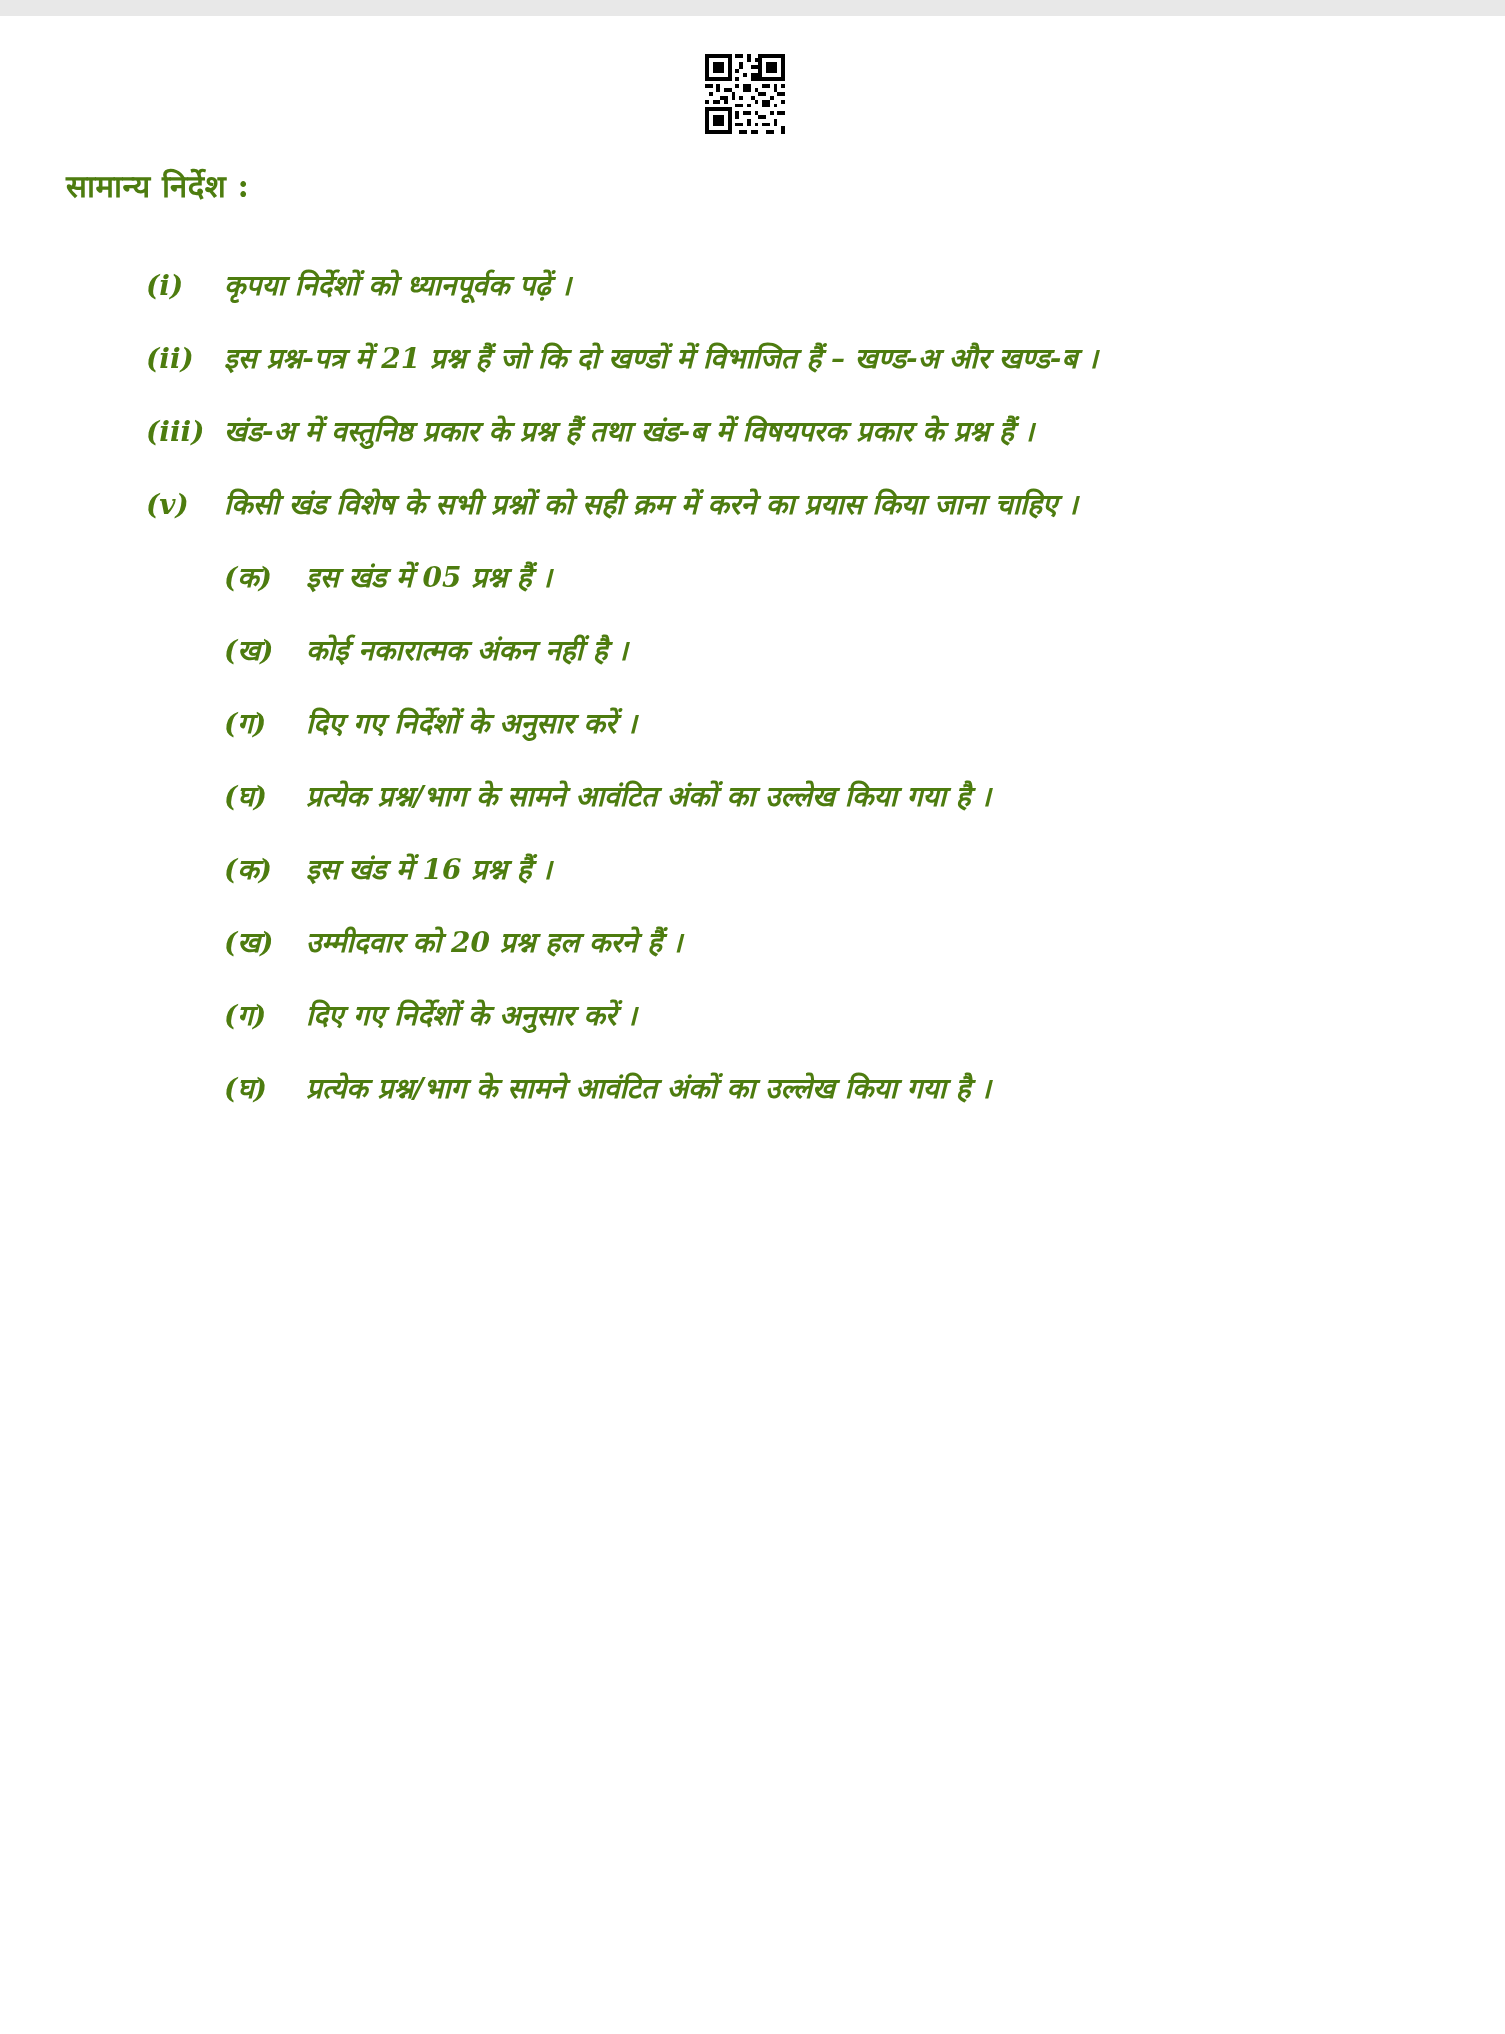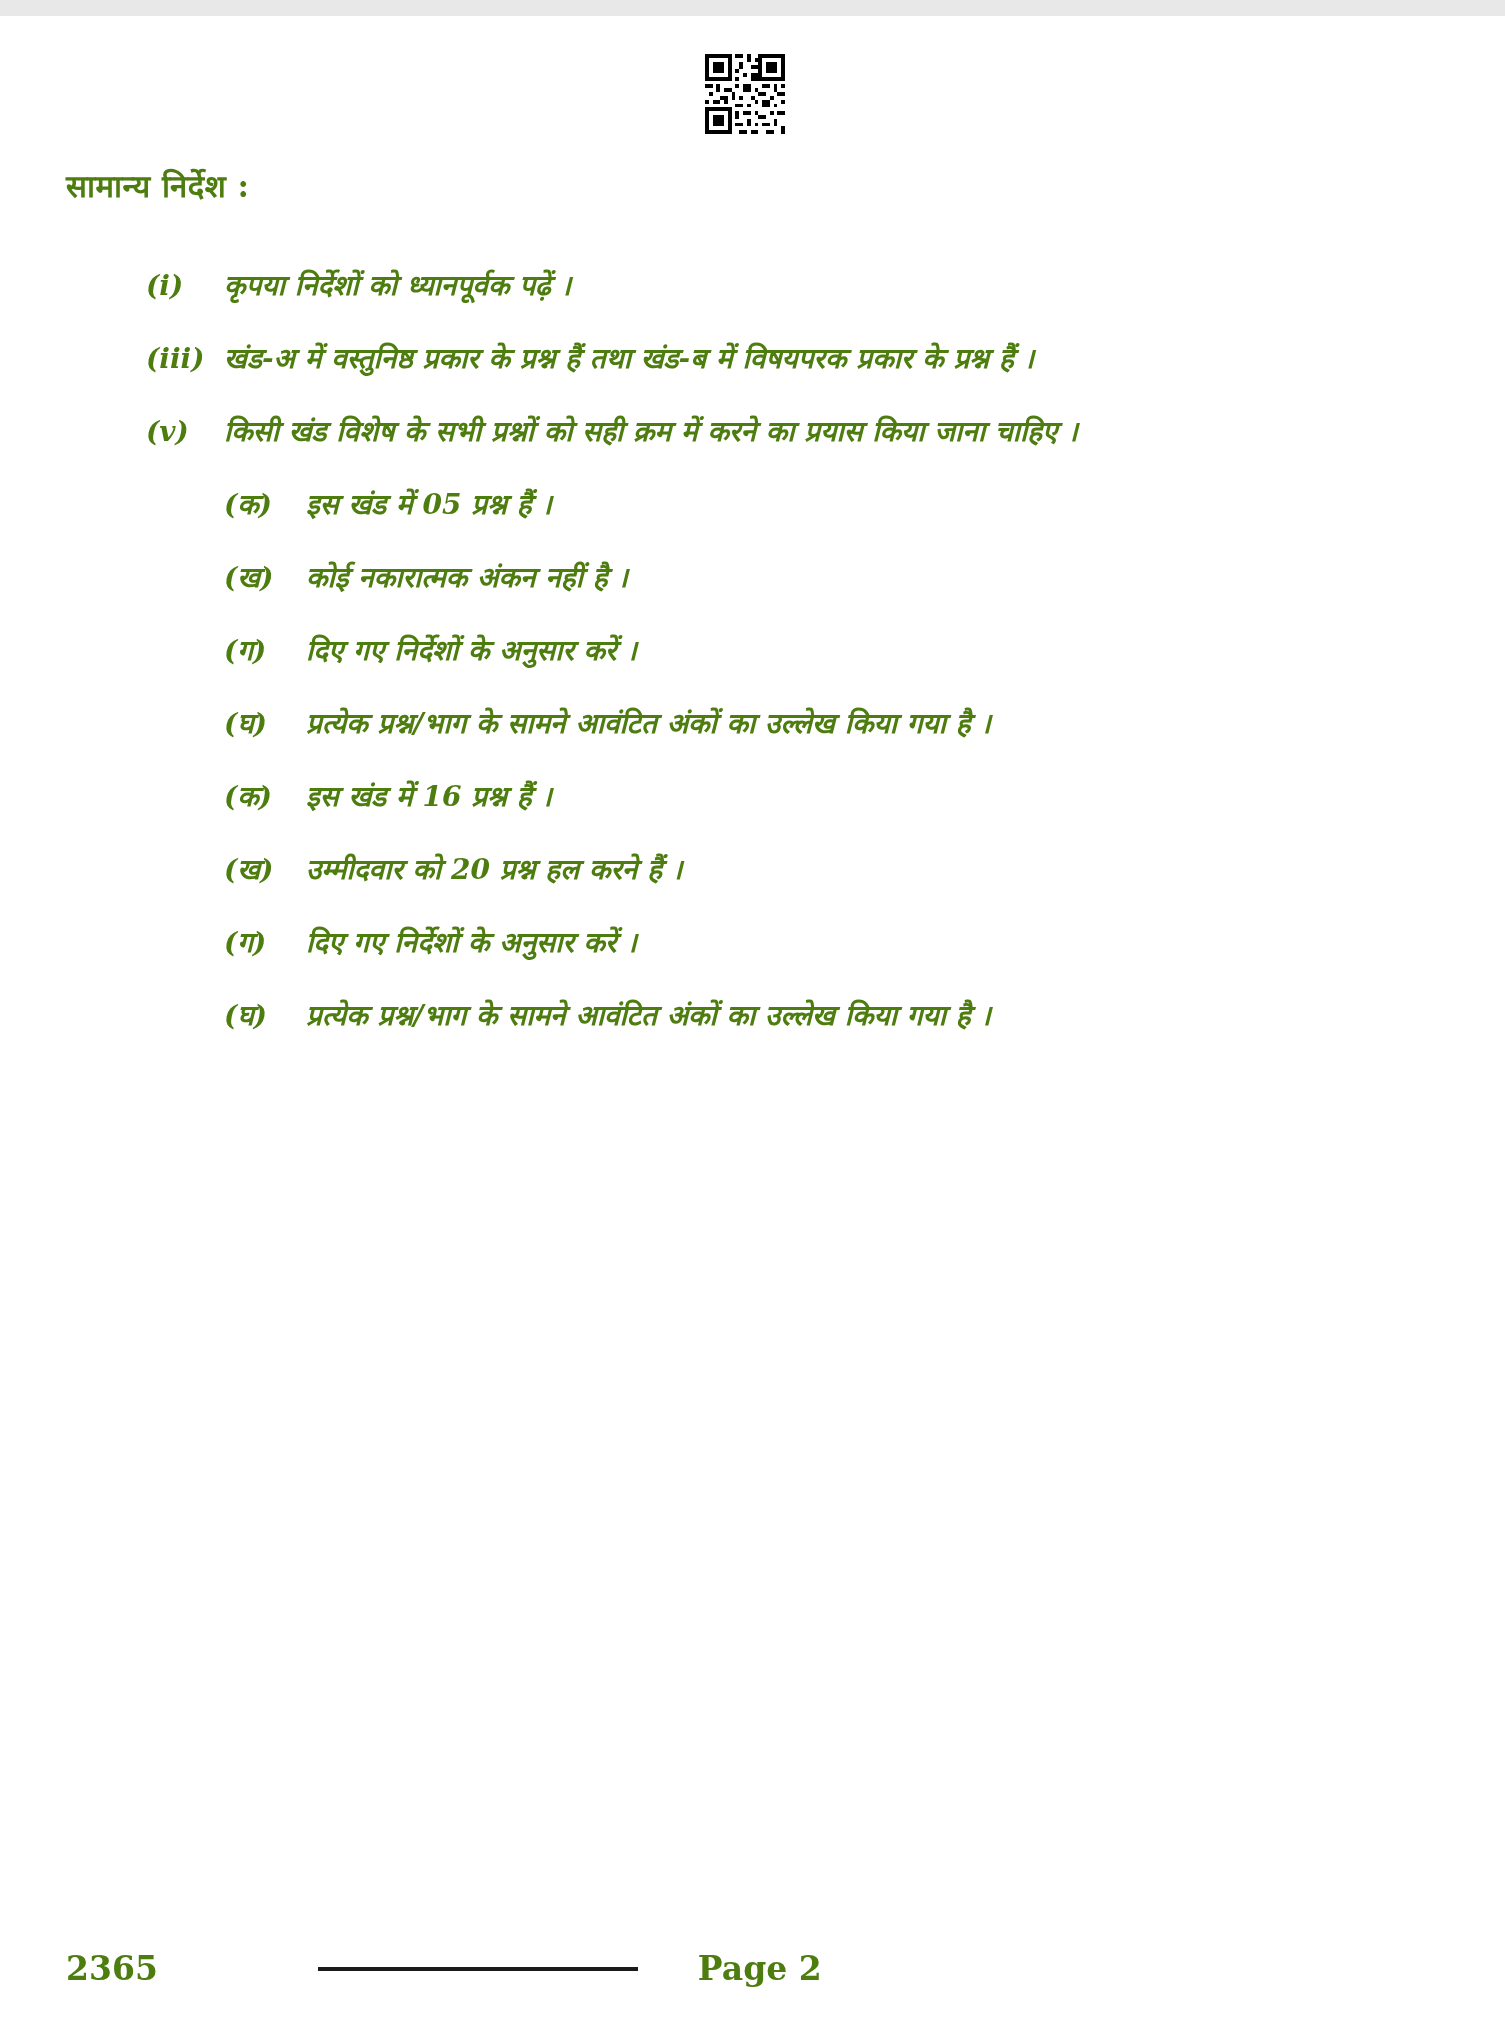--- a/index.html
+++ b/index.html
@@ -105,20 +105,26 @@
 
     <ol class="instructions">
 
       <li class="item">
         <div class="item-row">
           <span class="num">(i)</span>
           <span class="txt">कृपया निर्देशों को ध्यानपूर्वक पढ़ें ।</span>
         </div>
       </li>
 
+      <li class="item">
+        <div class="item-row">
+          <span class="num">(ii)</span>
+          <span class="txt">इस प्रश्न-पत्र में 21 प्रश्न हैं जो कि दो खण्डों में विभाजित हैं – खण्ड-अ और खण्ड-ब ।</span>
+        </div>
+      </li>
 
       <li class="item">
         <div class="item-row">
           <span class="num">(iii)</span>
           <span class="txt">खंड-अ में वस्तुनिष्ठ प्रकार के प्रश्न हैं तथा खंड-ब में विषयपरक प्रकार के प्रश्न हैं ।</span>
         </div>
       </li>
 
 
       <li class="item">
@@ -182,19 +188,14 @@
               <span class="num">(घ)</span>
               <span class="txt">प्रत्येक प्रश्न/भाग के सामने आवंटित अंकों का उल्लेख किया गया है ।</span>
             </div>
           </li>
         </ul>
       </li>
 
     </ol>
   </div>
 
-  <div class="footer">
-    <span class="code">2365</span>
-    <span class="footer-line"></span>
-    <span class="page-num">Page 2</span>
-  </div>
 
 </div>
 
 </body></html>

